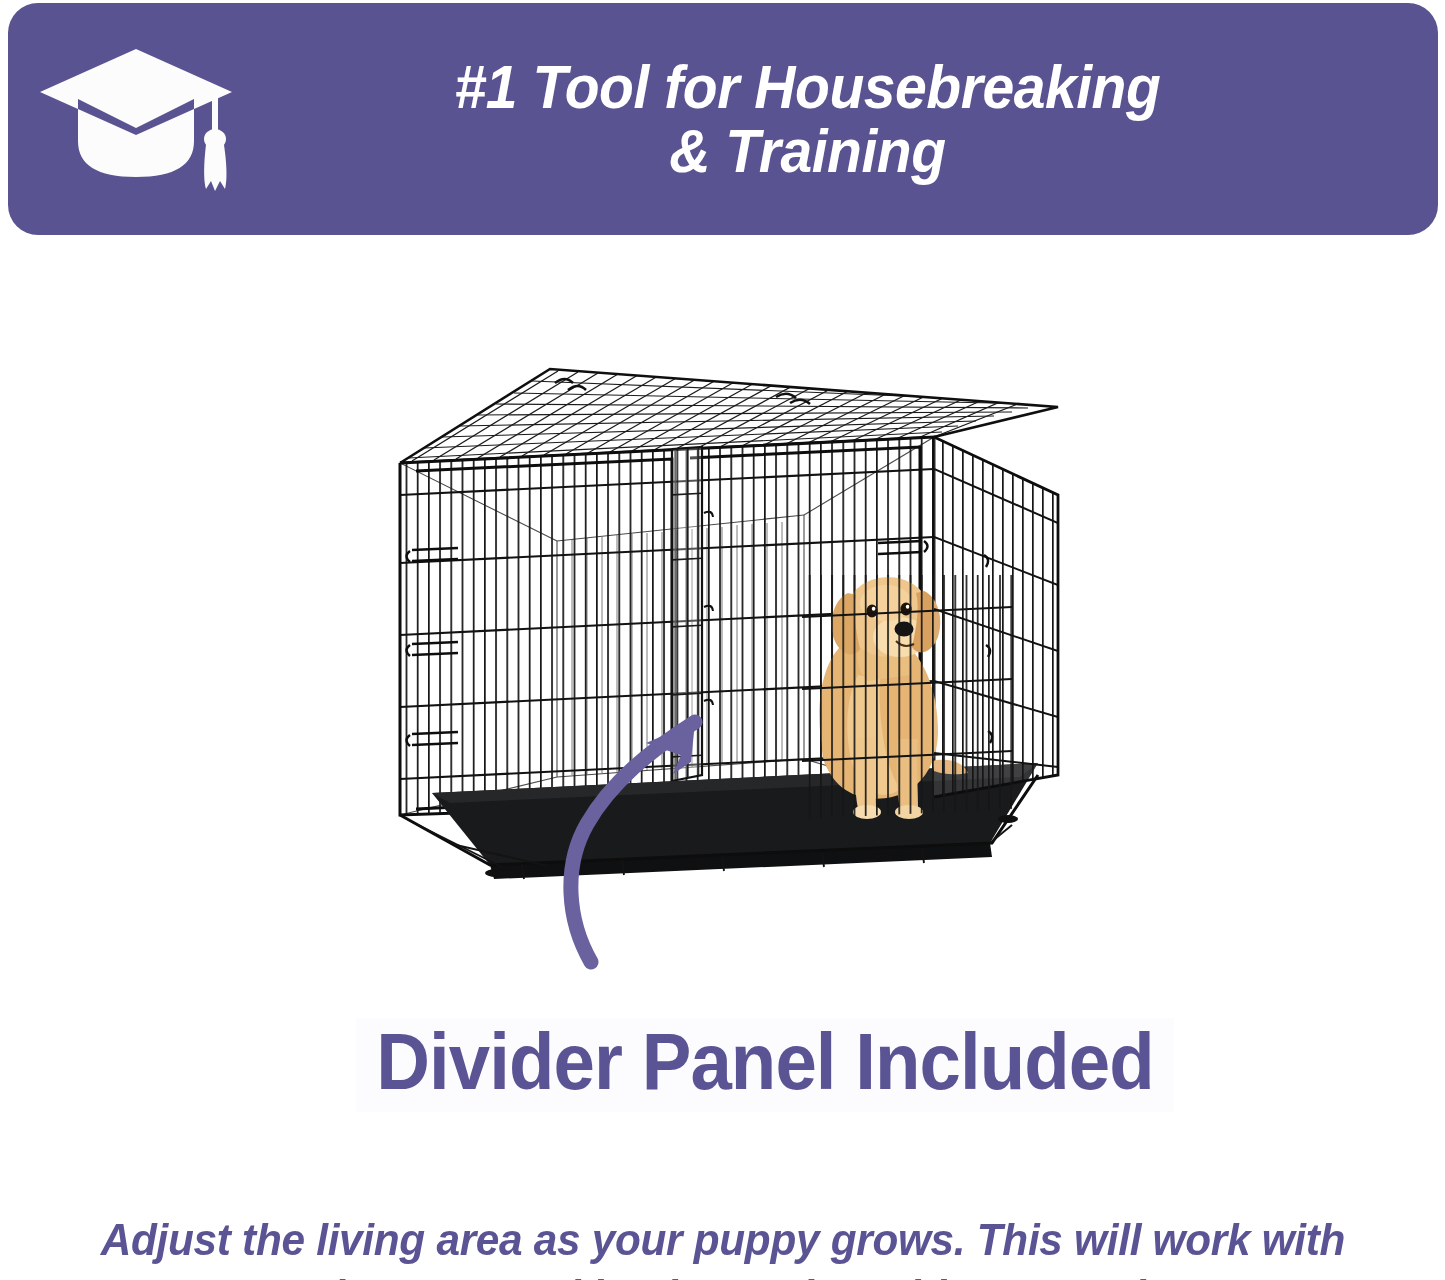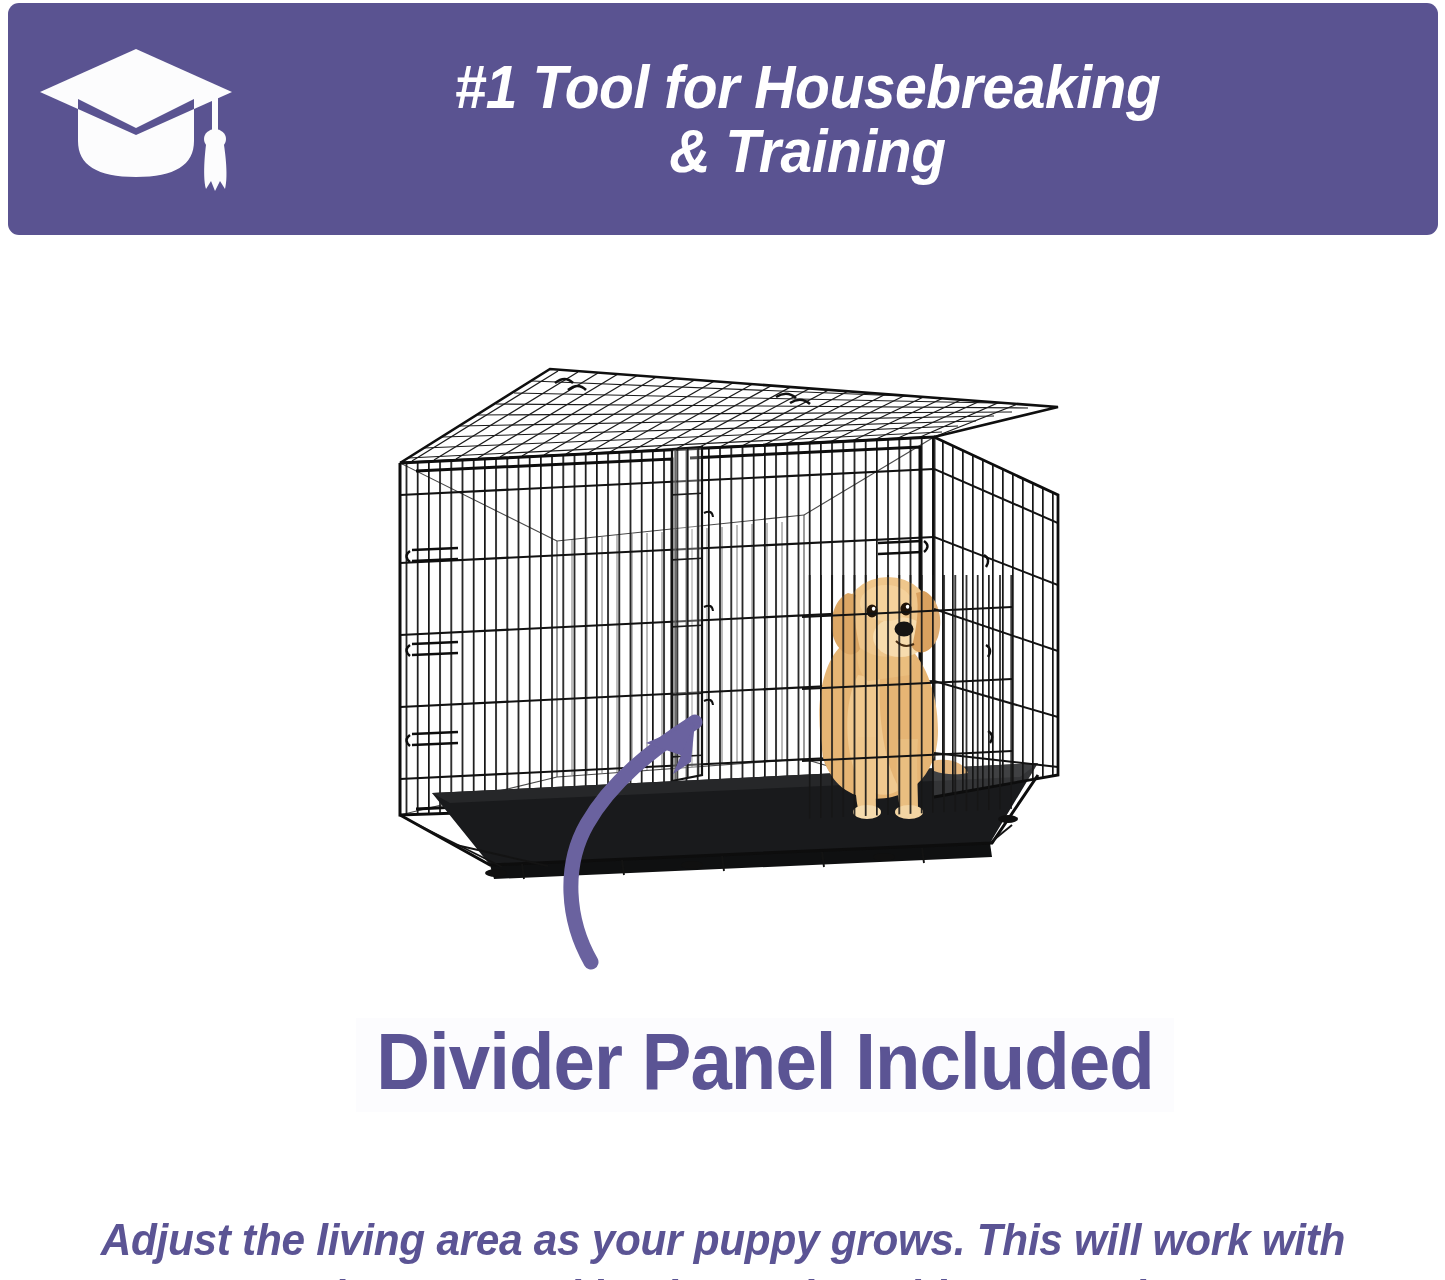--- a/index.html
+++ b/index.html
@@ -9,21 +9,21 @@
     width:1445px; height:1280px;
     font-family:"Liberation Sans", sans-serif;
     position:relative; overflow:hidden;
   }
 
   
   #header-banner{
     position:absolute; left:8px; top:3px;
     width:1430px; height:232px;
     background:#5A5391;
-    border-radius:11px;
+    border-radius:30px;
     display:flex; align-items:center;
   }
   #grad-cap-icon{
     width:230px; height:190px;
     margin-left:18px;
     flex:0 0 auto;
     display:flex; align-items:center; justify-content:center;
   }
   #grad-cap-icon svg{ width:210px; height:180px; display:block; }
 

